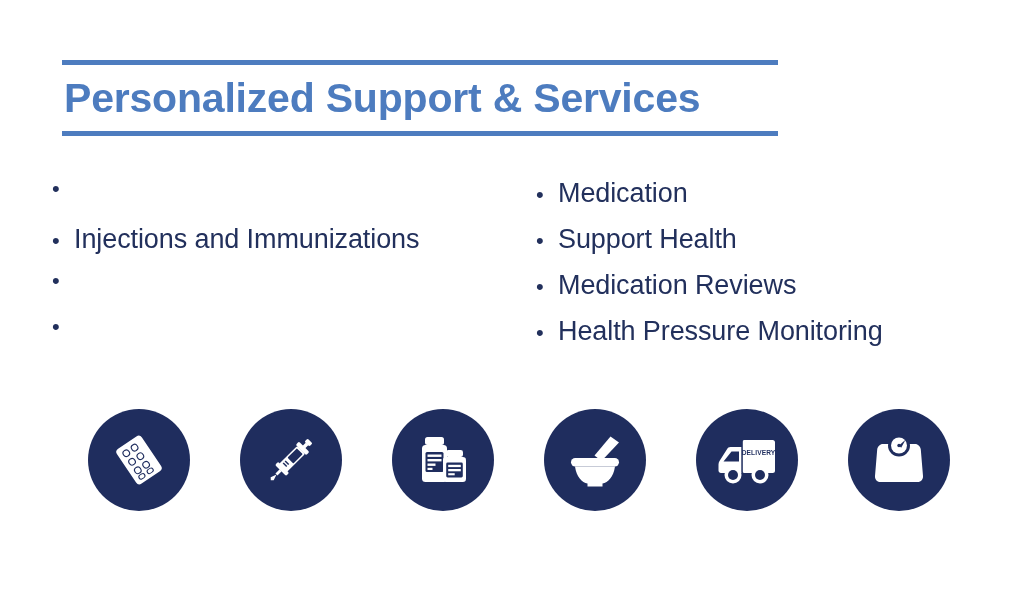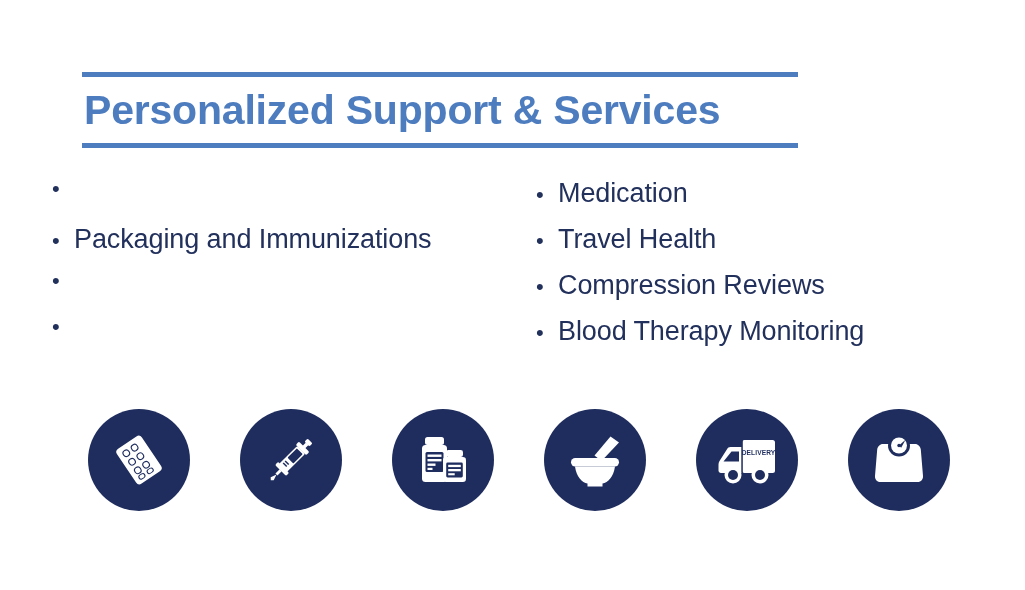--- a/index.html
+++ b/index.html
@@ -13,23 +13,22 @@
     position: relative;
     overflow: hidden;
     font-family: "Liberation Sans", sans-serif;
     -webkit-font-smoothing: antialiased;
   }
 
   
   #header-block {
     position: absolute;
     left: 62px;
-    top: 72px;
+    top: 60px;
     width: 716px;
-    margin-left: 20px;
   }
   .rule {
     width: 100%;
     height: 5px;
     background: #4d7cbf;
   }
   #page-title {
     font-family: "Liberation Sans", sans-serif;
     font-weight: bold;
     font-size: 41px;
@@ -107,46 +106,46 @@
 </div>
 
 <div id="services-lists">
 
   <div class="service-column" id="services-column-left">
     <div class="service-item">
       <span class="service-bullet">•</span>
     </div>
     <div class="service-item">
       <span class="service-bullet">•</span>
-      <span class="service-label">Packaging and Immunizations</span>
+      <span class="service-label">Injections and Immunizations</span>
     </div>
     <div class="service-item">
       <span class="service-bullet">•</span>
     </div>
     <div class="service-item">
       <span class="service-bullet">•</span>
     </div>
   </div>
 
   <div class="service-column" id="services-column-right">
     <div class="service-item">
       <span class="service-bullet">•</span>
       <span class="service-label">Medication</span>
     </div>
     <div class="service-item">
       <span class="service-bullet">•</span>
-      <span class="service-label">Travel Health</span>
-    </div>
-    <div class="service-item">
-      <span class="service-bullet">•</span>
-      <span class="service-label">Compression Reviews</span>
-    </div>
-    <div class="service-item">
-      <span class="service-bullet">•</span>
-      <span class="service-label">Blood Therapy Monitoring</span>
+      <span class="service-label">Support Health</span>
+    </div>
+    <div class="service-item">
+      <span class="service-bullet">•</span>
+      <span class="service-label">Medication Reviews</span>
+    </div>
+    <div class="service-item">
+      <span class="service-bullet">•</span>
+      <span class="service-label">Health Pressure Monitoring</span>
     </div>
   </div>
 
 </div>
 
 <div id="icon-row">
 
   <div class="icon-circle">
     <span>
       <svg width="64" height="64" viewBox="0 0 64 64">

